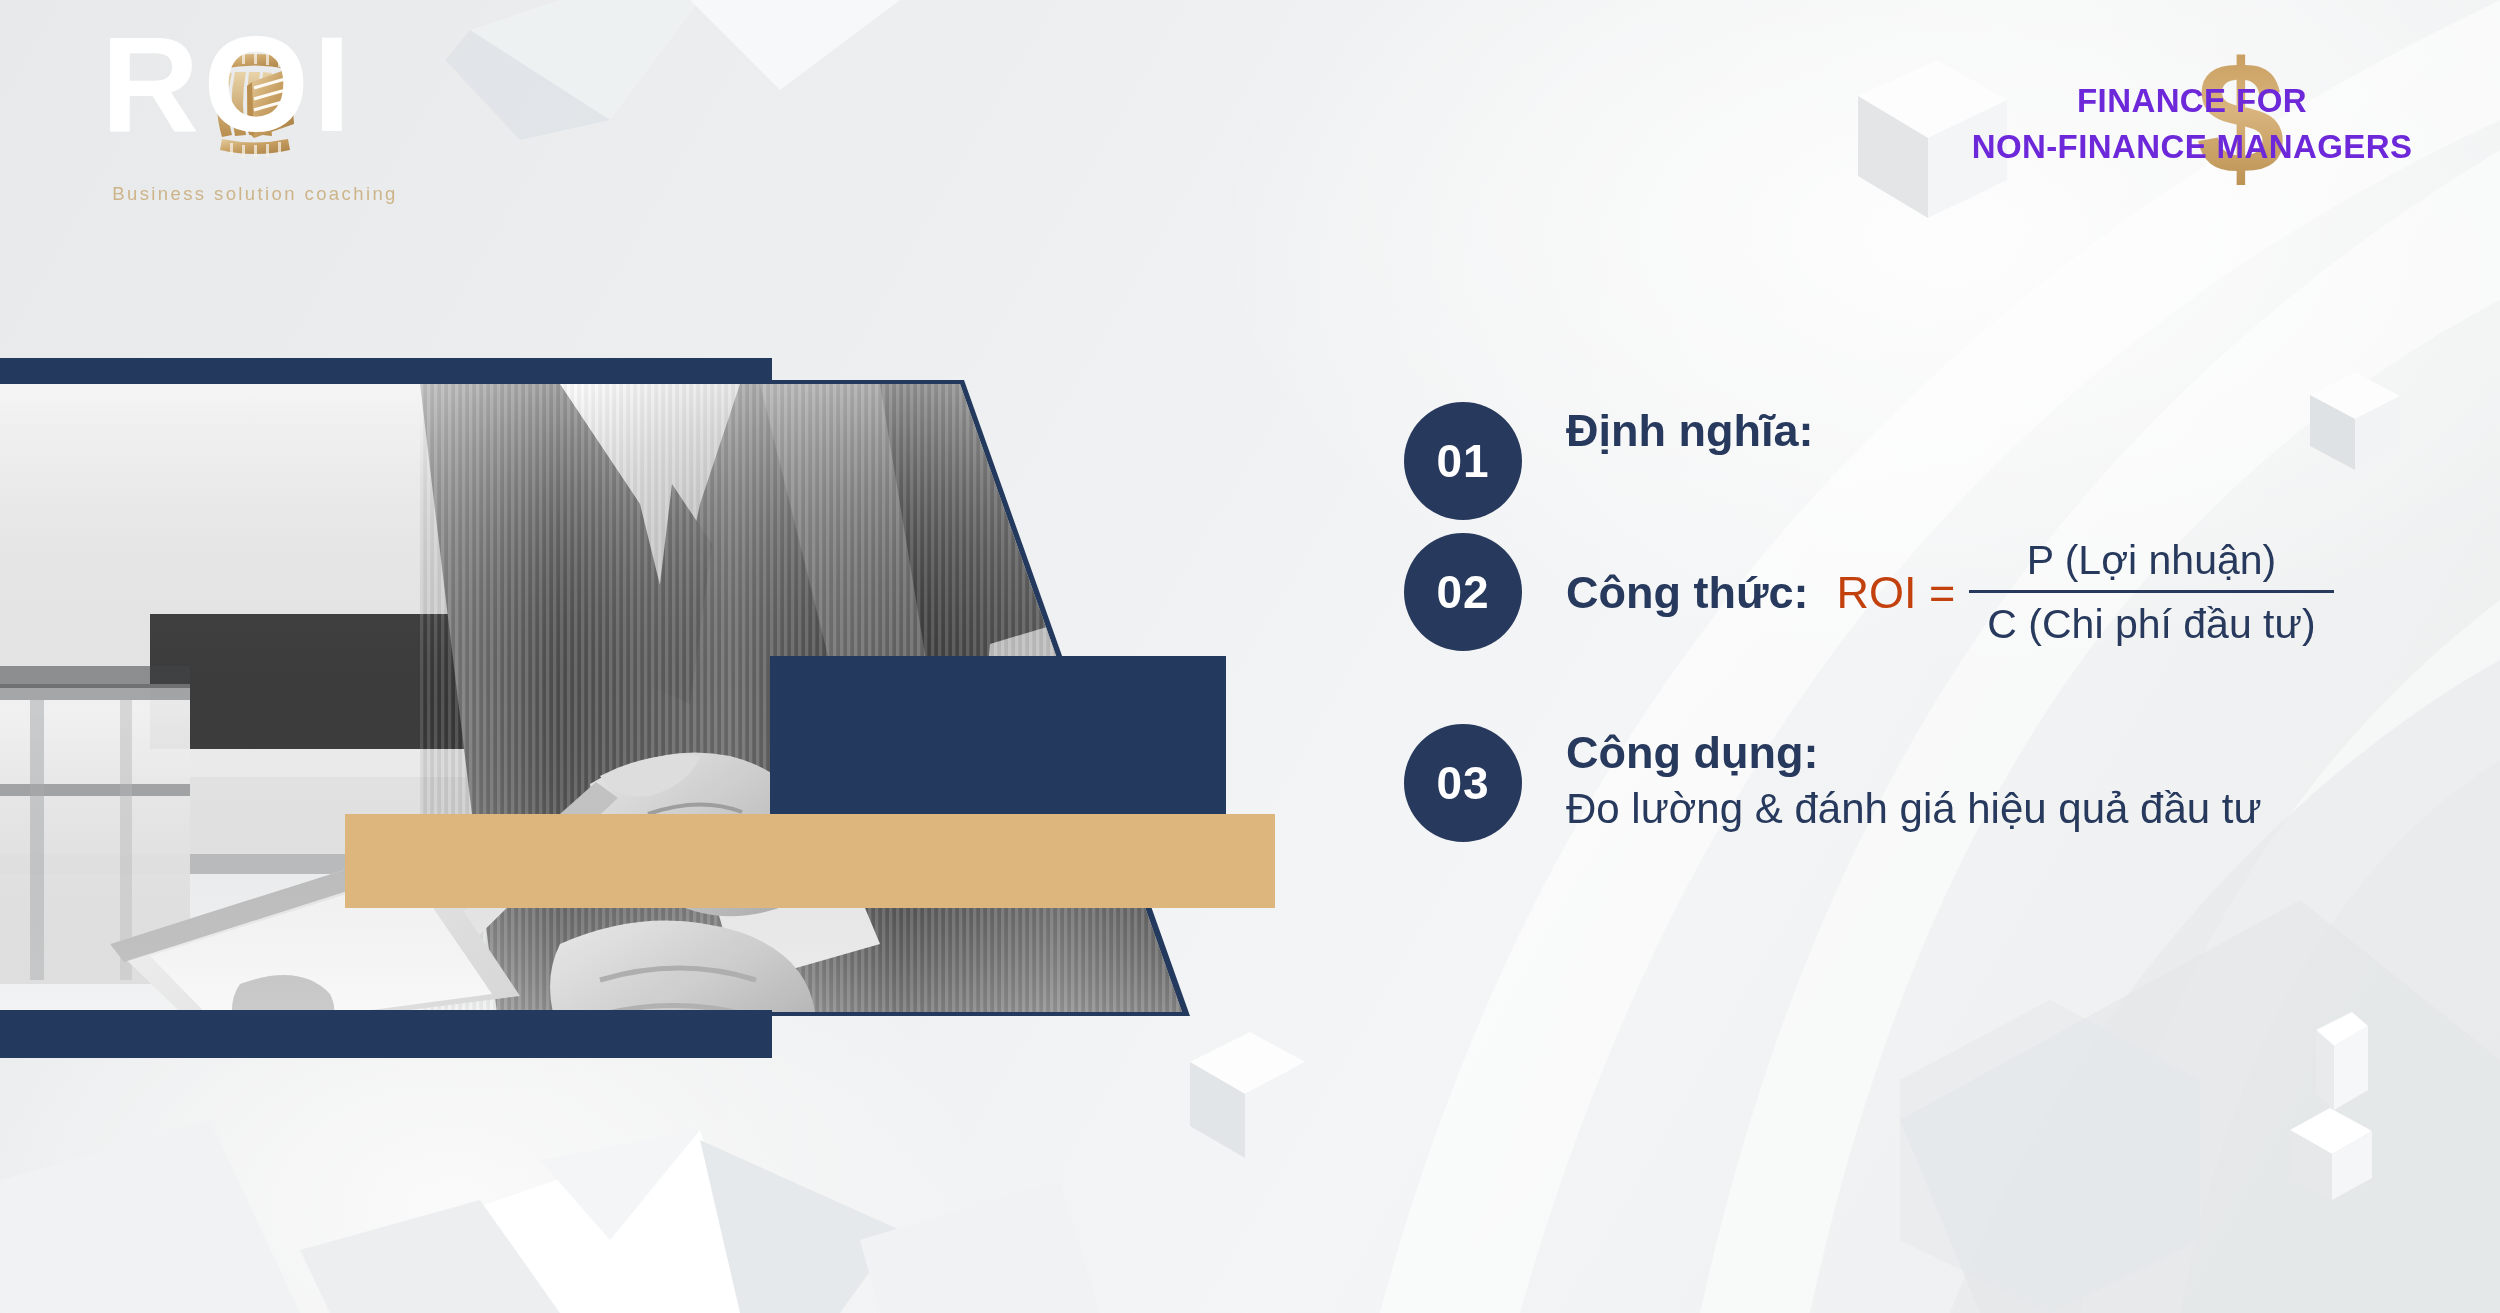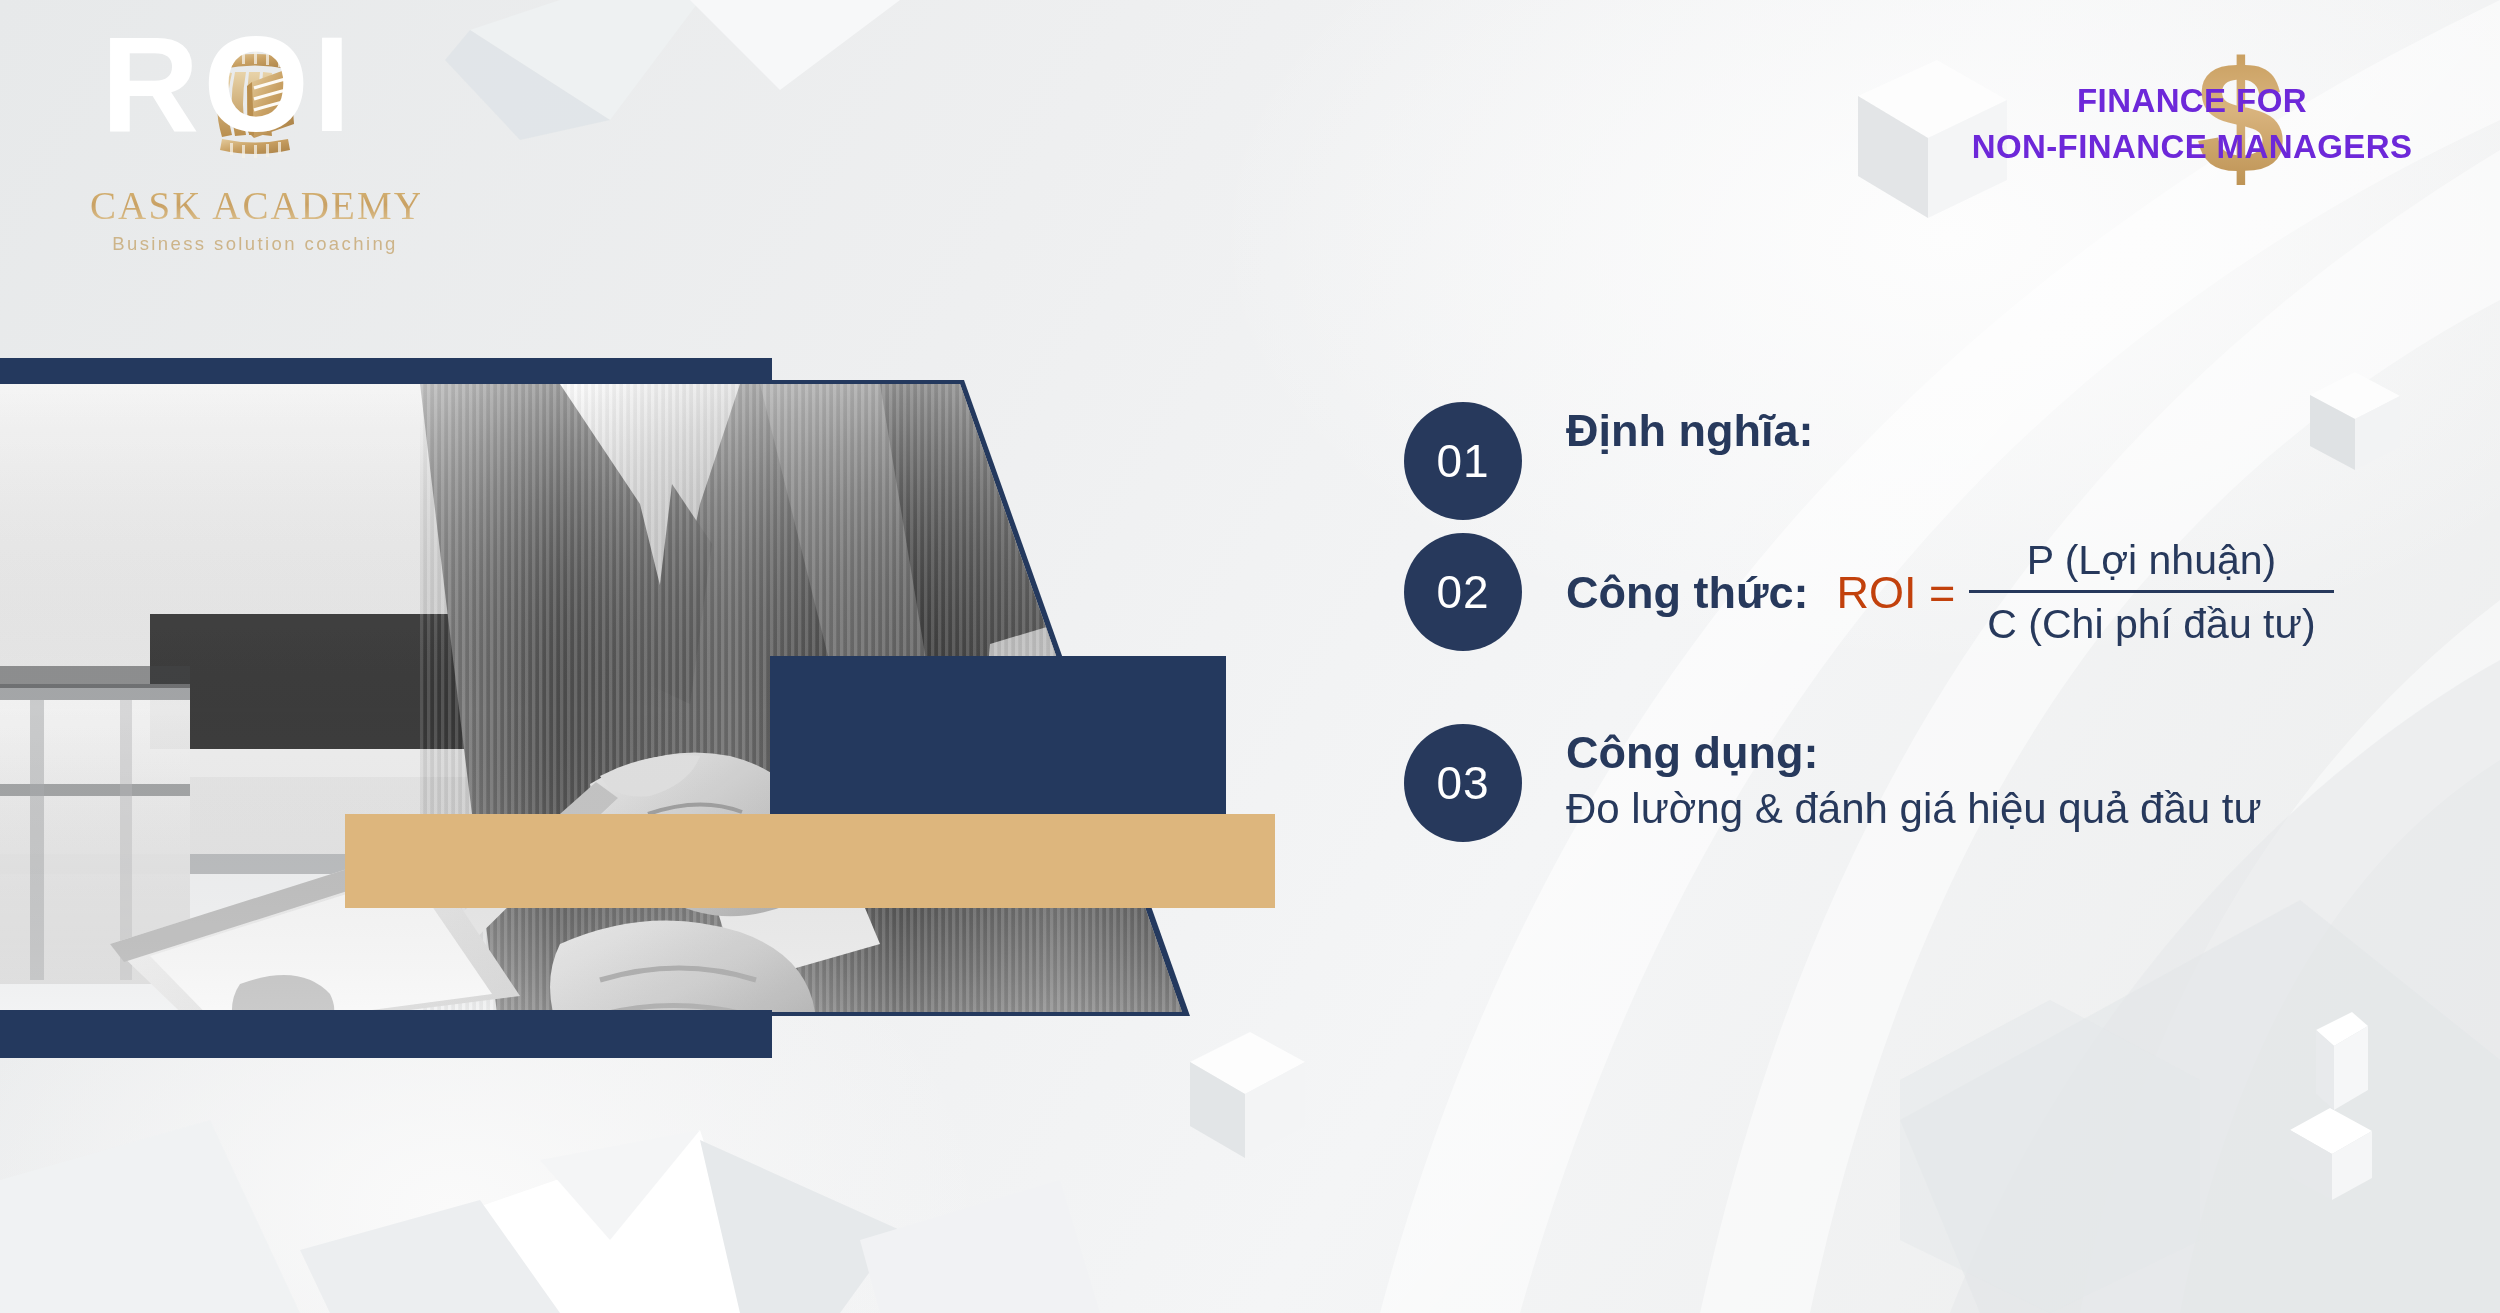--- a/index.html
+++ b/index.html
@@ -94,21 +94,21 @@
   }
 
   
   .list{ position:absolute; left:1404px; top:400px; width:1080px; }
   .row{ position:relative; margin-bottom:74px; }
   .row:last-child{ margin-bottom:0; }
   .badge{
     position:absolute; left:0; top:2px; width:118px; height:118px;
     border-radius:50%; background:#27395c;
     display:flex; align-items:center; justify-content:center;
-    color:#fff; font-weight:400; font-size:46px; letter-spacing:1px;
+    color:#fff; font-weight:700; font-size:46px; letter-spacing:1px;
   }
   .row-body{ margin-left:162px; padding-top:4px; }
   .row-title{ color:#27395c; font-weight:700; font-size:45px; line-height:1.18; white-space:nowrap; }
   .row-desc{ color:#27395c; font-weight:400; font-size:42px; line-height:1.25; margin-top:4px; white-space:nowrap; }
 
   
   .row-formula{ display:flex; align-items:center; margin-left:162px; padding-top:6px; }
   .f-label{ color:#27395c; font-weight:700; font-size:45px; white-space:nowrap; }
   .f-roi{ color:#c2410c; font-weight:400; font-size:45px; margin-left:28px; white-space:nowrap; }
   .fraction{ display:inline-block; text-align:center; margin-left:14px; }
@@ -226,21 +226,20 @@
         <rect x="88" y="100" width="3" height="12"></rect>
       </g>
 
       <path d="M62,40 L100,26 L104,82 L64,96 Z" fill="url(#goldG)"></path>
       <path d="M64,46 Q84,40 99,36" stroke="#fdfaf4" stroke-width="3.2" fill="none"></path>
       <path d="M64,57 Q84,51 100,47" stroke="#fdfaf4" stroke-width="3.2" fill="none"></path>
       <path d="M64,68 Q84,62 101,58" stroke="#fdfaf4" stroke-width="3.2" fill="none"></path>
       <path d="M64,79 Q84,73 102,69" stroke="#fdfaf4" stroke-width="3.2" fill="none"></path>
       <path d="M62,40 L64,96 L58,90 L57,44 Z" fill="#b98e4e"></path>
     </svg>
-    <div class="logo-name">CASK ACADEMY</div>
     <div class="logo-sub">Business solution coaching</div>
   </div>
 
   <div class="program">
     <div class="dollar">$</div>
     <div class="ptxt">
       <span>FINANCE FOR</span>
       <span>NON-FINANCE MANAGERS</span>
     </div>
   </div>

